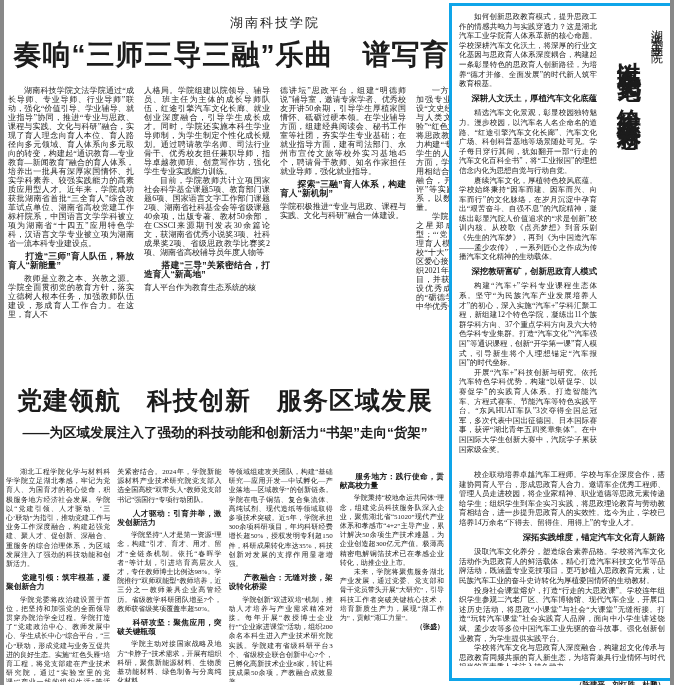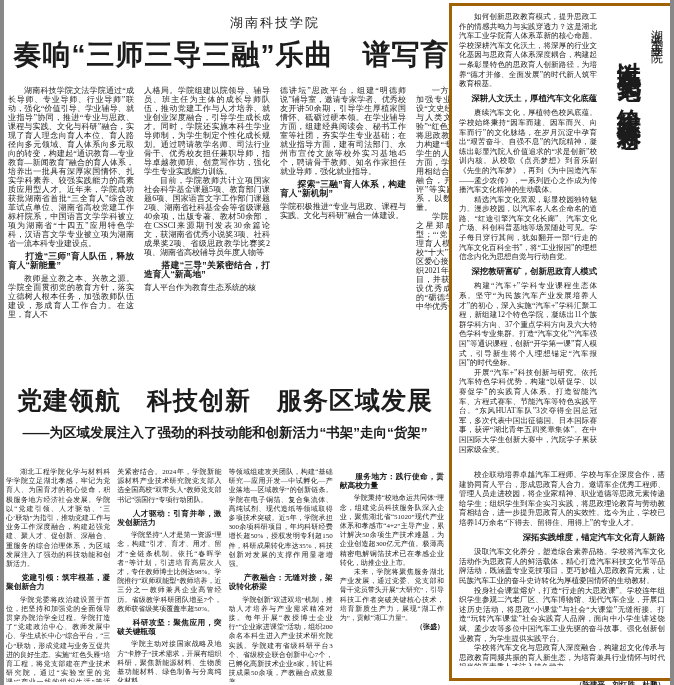--- a/index.html
+++ b/index.html
@@ -16,21 +16,21 @@
   
   .a2{position:absolute;left:2px;top:384px;width:438px;height:300px;}
   .a2-headline{text-align:center;font-family:"Liberation Sans","DejaVu Sans",sans-serif;
                font-weight:900;font-size:25px;letter-spacing:1px;white-space:nowrap;}
   .a2-subtitle{text-align:center;font-family:"Liberation Sans","DejaVu Sans",sans-serif;
                font-weight:bold;font-size:13.5px;margin-top:7px;white-space:nowrap;}
   .a2-body{position:absolute;left:0;top:84px;width:438px;height:214px;display:flex;gap:7px;}
   .a2-body .col{flex:1;overflow:hidden;font-size:7px;line-height:9.2px;}
   
   .a3{position:absolute;left:445px;top:3px;width:226px;height:678px;
-      border:3px solid #a16207;background:#fff;padding:6px 7px;}
+      border:3px solid #0ea5e9;background:#fff;padding:6px 7px;}
   .a3-top{display:flex;height:452px;overflow:hidden;}
   .a3-textcol{flex:1;overflow:hidden;font-size:7.5px;line-height:9.6px;margin-right:4px;}
   .a3-strip{position:relative;width:64px;flex:none;}
   .a3-inst{position:absolute;top:8px;right:0;writing-mode:vertical-rl;
            font-size:12px;letter-spacing:3px;font-family:"Liberation Serif",serif;}
   .a3-vhead{position:absolute;top:30px;right:20px;height:420px;writing-mode:vertical-rl;
             font-family:"Liberation Sans","DejaVu Sans",sans-serif;font-weight:900;
             font-size:24px;letter-spacing:3px;}
   .a3-bottom{margin-top:6px;height:196px;overflow:hidden;font-size:7.5px;line-height:9.6px;}
   .a3-byline{text-align:right;font-weight:bold;font-size:7.5px;margin-top:14px;}
@@ -52,21 +52,21 @@
   <div class="a1">
     <div class="a1-kicker">湖南科技学院</div>
     <div class="a1-headline">奏响“三师三导三融”乐曲　谱写育人新篇</div>
     <div class="a1-body">
       <div class="col">
           <div class="fr fr-p">湖南科技学院文法学院通过“成长导师、专业导师、行业导师”联动，强化“价值引导、学业辅导、就业指导”协同，推进“专业与思政、课程与实践、文化与科研”融合，实现了育人理念向育人本位、育人路径向多元领域、育人体系向多元取向的转变，构建起“通识教育—专业教育—新闻教育”融合的育人体系，培养出一批具有深厚家国情怀、扎实学科素养、较强实践能力的高素质应用型人才。近年来，学院成功获批湖南省首批“三全育人”综合改革试点单位、湖南省高校党建工作标杆院系，中国语言文学学科被立项为湖南省“十四五”应用特色学科，汉语言文学专业被立项为湖南省一流本科专业建设点。</div>
           <div class="fr fr-hp">打造“三师”育人队伍，释放育人“新能量”</div>
           <div class="fr fr-p">教师是立教之本、兴教之源。学院全面贯彻党的教育方针，落实立德树人根本任务，加强教师队伍建设，形成育人工作合力。在这里，育人不</div>
         </div>
       <div class="col">
-          <div class="fr fr-pc">人格局。学院组建以院领导、辅导员、班主任为主体的成长导师队伍，推动党建工作与人才培养、就业创业深度融合，引导学生成长成才。同时，学院还实施本科生学业导师制，为学生制定个性化成长规划。通过聘请教学名师、司法行业骨干、优秀校友担任兼职导师，指导卓越教师班、创意写作坊，强化学生专业实践能力训练。</div>
+          <div class="fr fr-pc">人格局。学院组建以院领导、辅导员、班主任为主体的成长导师队伍，红途引擎汽车文化长廊、就业创业深度融合，引导学生成长成才。同时，学院还实施本科生学业导师制，为学生制定个性化成长规划。通过聘请教学名师、司法行业骨干、优秀校友担任兼职导师，指导卓越教师班、创意写作坊，强化学生专业实践能力训练。</div>
           <div class="fr fr-p">目前，学院教师共计立项国家社会科学基金课题5项、教育部门课题6项、国家语言文字工作部门课题2项、湖南省社科基金会等省级课题40余项，出版专著、教材50余部，在CSSCI来源期刊发表30余篇论文，获湖南省优秀小说奖3项、社科成果奖2项、省级思政教学比赛奖2项、湖南省高校辅导员年度人物等</div>
           <div class="fr fr-hp">搭建“三导”关紧密结合，打造育人“新高地”</div>
           <div class="fr fr-pc">育人平台作为教育生态系统的核</div>
         </div>
       <div class="col">
           <div class="fr fr-pc">德讲坛”思政平台，组建“明德师说”辅导室，邀请专家学者、优秀校友开讲50余期，引导学生厚植家国情怀、砥砺过硬本领。在学业辅导方面，组建经典阅读会、秘书工作室等社团，夯实学生专业基础；在就业指导方面，建有司法部门、永州市宣传文旅等校外实习基地45个，聘请骨干教师、知名作家担任就业导师，强化就业指导。</div>
           <div class="fr fr-hp">探索“三融”育人体系，构建育人“新机制”</div>
           <div class="fr fr-pc">学院积极推进“专业与思政、课程与实践、文化与科研”融合一体建设。</div>
         </div>
       <div class="col">
@@ -105,22 +105,22 @@
           <div class="fr fr-by">（张盛）</div>
         </div>
     </div>
   </div>
 
   <div class="a3">
     <div class="a3-top">
       <div class="a3-textcol">
           <div class="fr fr-p">如何创新思政教育模式，提升思政工作的情感共鸣力与实践穿透力？这是湖北汽车工业学院育人体系革新的核心命题。学校深耕汽车文化沃土，将深厚的行业文化基因与思政育人体系深度耦合，构建起一条彰显特色的思政育人创新路径，为培养“德才并修、全面发展”的时代新人筑牢教育根基。</div>
           <div class="fr fr-h">深耕人文沃土，厚植汽车文化底蕴</div>
+          <div class="fr fr-p">精选汽车文化景观，彰显校园独特魅力。漫步校园，以汽车名人名企命名的道路、“红途引擎汽车文化长廊”、汽车文化广场、科创科普基地等场景随处可见。学子每日穿行其间，犹如翻开一部“行走的汽车文化百科全书”，将“工业报国”的理想信念内化为思想自觉与行动自觉。</div>
           <div class="fr fr-p">赓续汽车文化，厚植特色校风底蕴。学校始终秉持“因车而建、因车而兴、向车而行”的文化脉络，在岁月沉淀中孕育出“艰苦奋斗、自强不息”的汽院精神，凝练出彰显汽院人价值追求的“求是创新”校训内核。从校歌《点亮梦想》到音乐剧《先生的汽车梦》，再到《为中国造汽车——孟少农传》，一系列匠心之作成为传播汽车文化精神的生动载体。</div>
-          <div class="fr fr-p">精选汽车文化景观，彰显校园独特魅力。漫步校园，以汽车名人名企命名的道路、“红途引擎汽车文化长廊”、汽车文化广场、科创科普基地等场景随处可见。学子每日穿行其间，犹如翻开一部“行走的汽车文化百科全书”，将“工业报国”的理想信念内化为思想自觉与行动自觉。</div>
           <div class="fr fr-h">深挖教研富矿，创新思政育人模式</div>
           <div class="fr fr-p">构建“汽车+”学科专业课程生态体系。坚守“为民族汽车产业发展培养人才”的初心，深入实施“汽车+”学科汇聚工程，新组建12个特色学院，凝练出11个族群学科方向、37个重点学科方向及六大特色学科专业集群。打造“汽车文化”“汽车强国”等通识课程，创新“开学第一课”育人模式，引导新生将个人理想锚定“汽车报国”的时代坐标。</div>
           <div class="fr fr-p">开展“汽车+”科技创新与研究。依托汽车特色学科优势，构建“以研促学、以赛促学”的实践育人体系。打造智能汽车、方程式赛车、节能汽车等特色实践平台。“东风HUAT车队”3次夺得全国总冠军，多次代表中国出征德国、日本国际赛事，获评“湖北青年五四奖章集体”。在中国国际大学生创新大赛中，汽院学子累获国家级金奖。</div>
         </div>
       <div class="a3-strip">
         <div class="a3-inst">湖北汽车工业学院</div>
         <div class="a3-vhead">以汽车文化为笔　绘思政育人新卷</div>
       </div>
     </div>
     <div class="a3-bottom">

